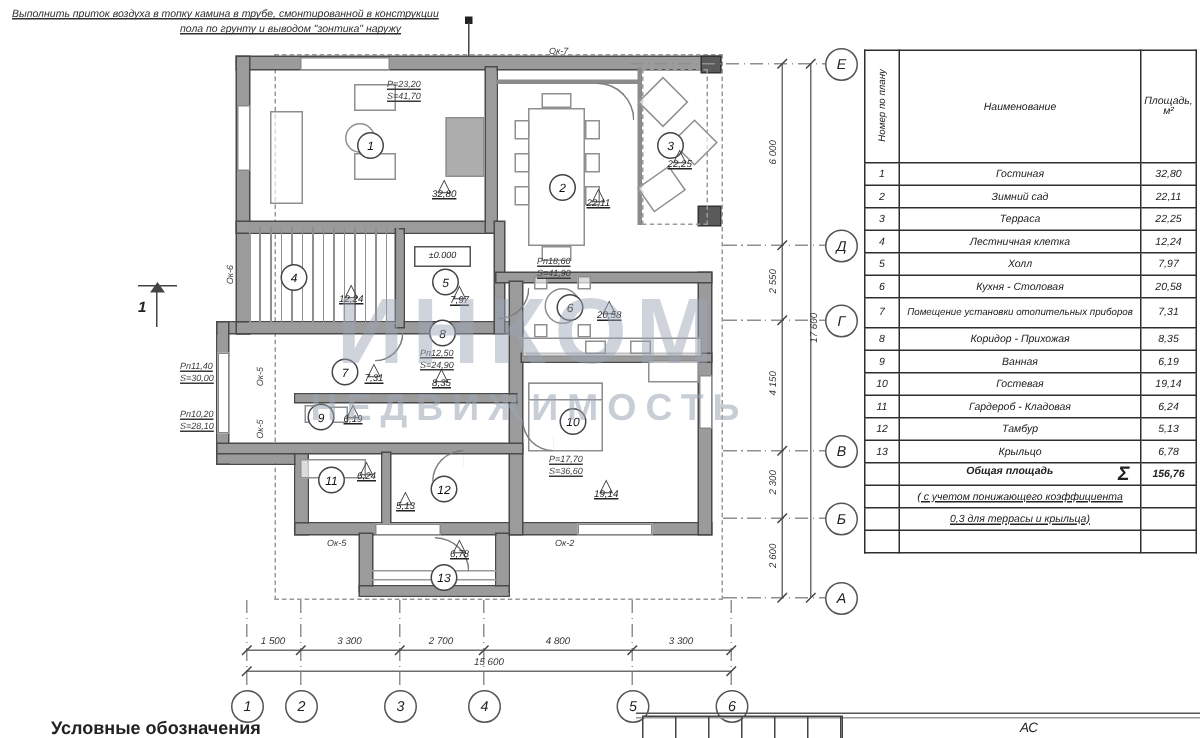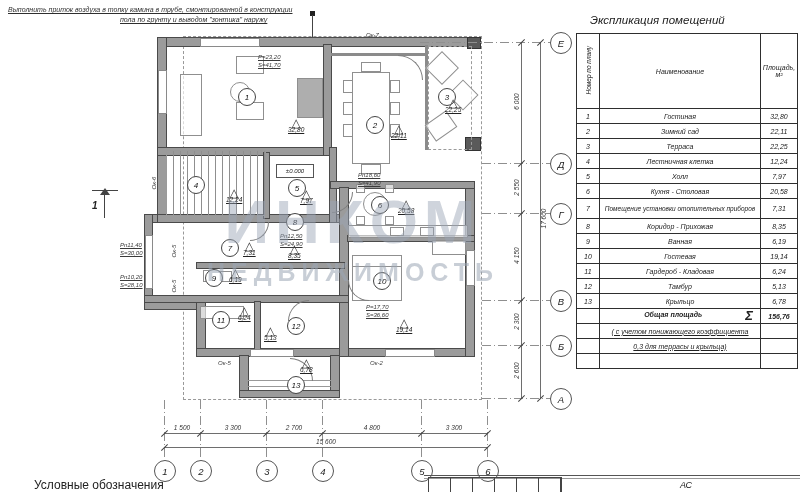--- a/index.html
+++ b/index.html
@@ -45,21 +45,21 @@
   #sched td,#sched th{border:1px solid #2e2e2e;font-size:7px;font-style:italic;color:#222;
         text-align:center;vertical-align:middle;padding:0 1px;overflow:hidden;}
   #sched .c0{width:20px;} #sched .c1{width:158px;} #sched .c2{width:34px;}
   #sched thead th{height:74px;font-size:7px;font-weight:normal;}
   #sched tbody td{height:14px;}
   .vh{writing-mode:vertical-rl;transform:rotate(180deg);margin:0 auto;font-size:6.5px;}
   .totrow td{font-weight:bold;}
   .sigma{font-size:13px;font-weight:bold;float:right;margin-right:6px;line-height:10px;}
   .note{text-decoration:underline;}
   
-  #legend-title{position:absolute;left:34px;top:478px;font-size:12px;font-weight:normal;color:#222;}
+  #legend-title{position:absolute;left:34px;top:478px;font-size:12px;font-weight:bold;color:#222;}
   #stamp{position:absolute;left:428px;top:477px;width:132px;height:15px;border:1px solid #444;display:flex;}
   #stamp div{flex:1;border-right:1px solid #444;}
   #tb-line{position:absolute;left:424px;top:475px;width:376px;height:2px;border-top:1px solid #555;border-bottom:1px solid #999;}
   #tb-code{position:absolute;left:680px;top:480px;font-size:9px;font-style:italic;color:#222;}
   .secnum{position:absolute;font-size:10px;font-weight:bold;font-style:italic;color:#222;}
   .lvl{position:absolute;border:1px solid #555;background:#fff;font-size:6px;font-style:italic;color:#222;
        display:flex;align-items:center;justify-content:center;}
 </style>
 </head>
 <body>
@@ -333,21 +333,20 @@
   <div class="axc" style="left:154px;top:460px;">1</div>
   <div class="axc" style="left:190px;top:460px;">2</div>
   <div class="axc" style="left:256px;top:460px;">3</div>
   <div class="axc" style="left:312px;top:460px;">4</div>
   <div class="axc" style="left:411px;top:460px;">5</div>
   <div class="axc" style="left:477px;top:460px;">6</div>
 
   <div id="wm2">НЕДВИЖИМОСТЬ</div>
   <div id="wm1">ИНКОМ</div>
 
-  <div id="sched-title">Экспликация помещений</div>
   <table id="sched">
     <thead>
       <tr>
         <th class="c0"><span class="vh">Номер по плану</span></th>
         <th class="c1">Наименование</th>
         <th class="c2">Площадь, м²</th>
       </tr>
     </thead>
     <tbody>
       <tr>

